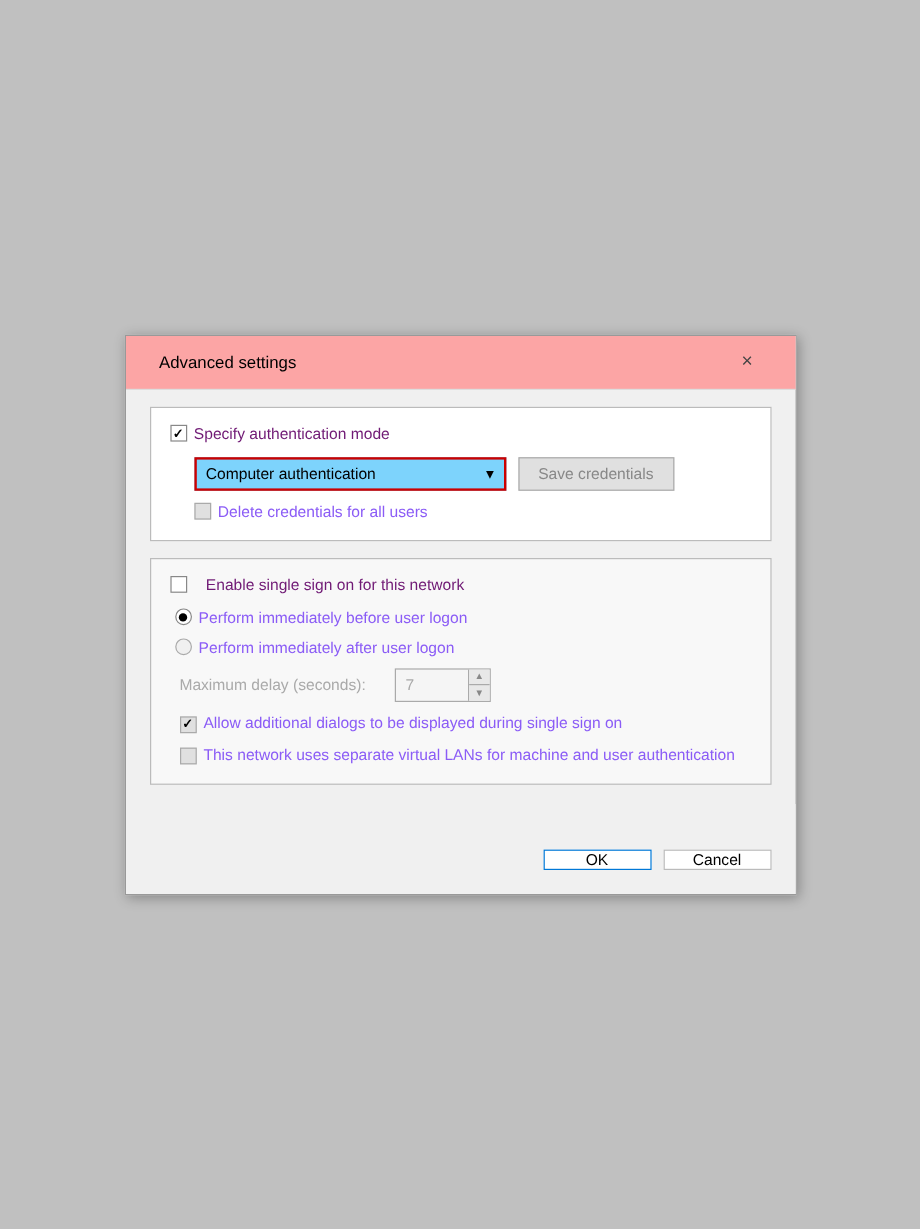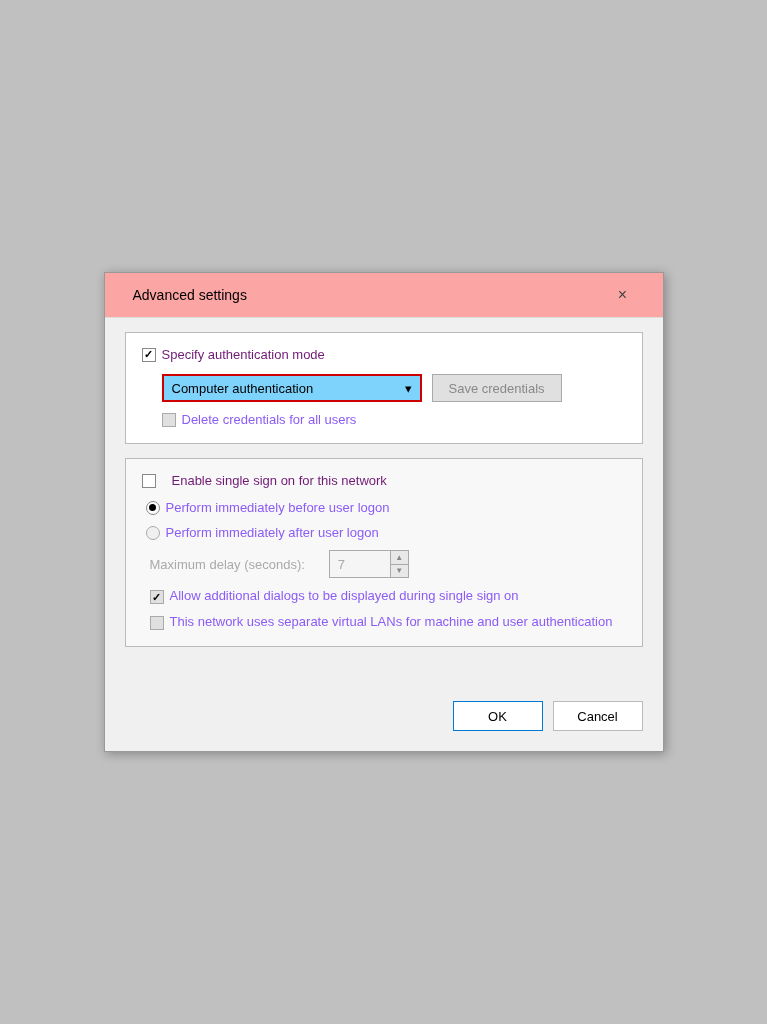--- a/index.html
+++ b/index.html
@@ -304,21 +304,21 @@
     .dialog-footer {
       display: flex;
       justify-content: flex-end;
       gap: 10px;
       padding: 16px 20px 20px;
       background: #f0f0f0;
     }
 
     .footer-btn {
       width: 90px;
-      height: 30px;
+      height: 17px;
       border: 1px solid #0078d7;
       background: #fff;
       cursor: pointer;
       font-size: 13px;
       color: #000;
       margin-top: 22px;
     }
 
     .footer-btn.cancel {
       border: 1px solid #bbb;

